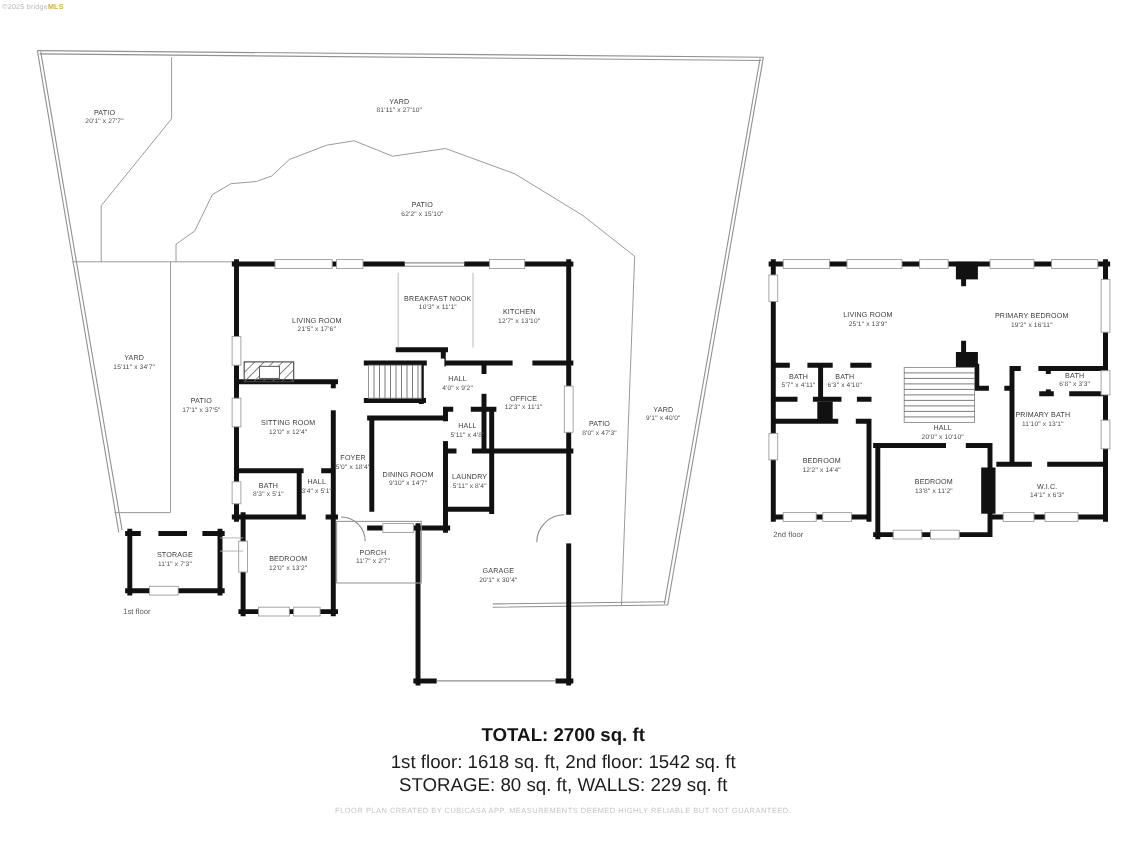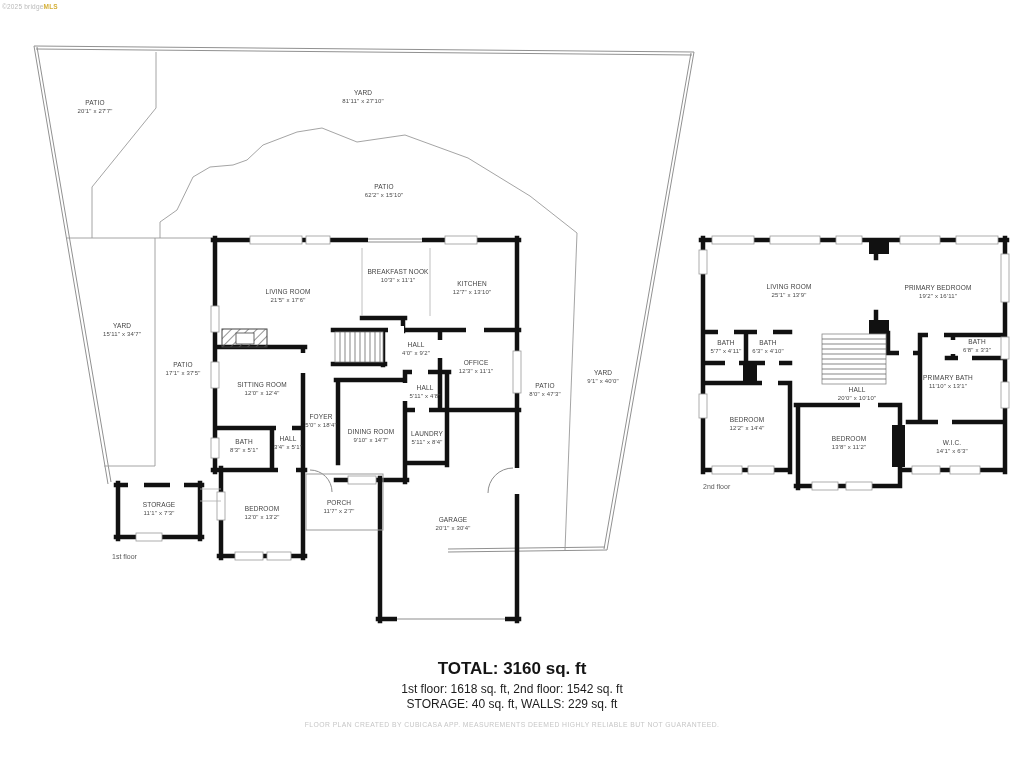--- a/index.html
+++ b/index.html
@@ -7,21 +7,21 @@
   #canvas{position:relative;width:1024px;height:768px;background:#fff;}
   #plan-svg{position:absolute;left:0;top:0;}
   .room-label{position:absolute;transform:translate(-50%,-50%);text-align:center;
     white-space:nowrap;color:#3f3f3f;font-size:6.5px;line-height:1.4;letter-spacing:.15px;}
   .room-label .dims{font-size:6px;color:#4a4a4a;font-weight:400;}
   .floor-caption{position:absolute;font-size:7px;color:#5a5a5a;white-space:nowrap;}
   #watermark{position:absolute;left:2px;top:3px;font-size:6.5px;color:#b9b9b9;letter-spacing:.2px;}
   #watermark .gold{color:#d4af37;font-weight:700;}
   #summary{position:absolute;left:0;top:659px;width:1024px;text-align:center;color:#1c1c1c;}
   #summary .total{font-size:17px;font-weight:700;color:#141414;margin-bottom:3px;}
-  #summary .line{font-size:12px;line-height:1.25;}
+  #summary .line{font-size:17px;line-height:1.25;}
   #summary .disclaimer{margin-top:9px;font-size:6.8px;color:#c6c6c6;letter-spacing:.45px;}
 </style>
 </head>
 <body>
 
 <div id="canvas">
 
   <div id="watermark"><span>©2025 bridge</span><span class="gold">MLS</span></div>
 
   <svg id="plan-svg" width="1024" height="768" viewBox="0 0 1024 768">
@@ -300,19 +300,19 @@
       <div>BEDROOM</div>
       <div class="dims">13'8" x 11'2"</div>
     </div>
   <div class="room-label" style="left:952px;top:447px">
       <div>W.I.C.</div>
       <div class="dims">14'1" x 6'3"</div>
     </div>
   <div class="floor-caption" style="left:703px;top:483px">2nd floor</div>
 
   <div id="summary">
-    <div class="total">TOTAL: 3160 sq. ft</div>
+    <div class="total">TOTAL: 2700 sq. ft</div>
     <div class="line">1st floor: 1618 sq. ft, 2nd floor: 1542 sq. ft</div>
-    <div class="line">STORAGE: 40 sq. ft, WALLS: 229 sq. ft</div>
+    <div class="line">STORAGE: 80 sq. ft, WALLS: 229 sq. ft</div>
     <div class="disclaimer">FLOOR PLAN CREATED BY CUBICASA APP. MEASUREMENTS DEEMED HIGHLY RELIABLE BUT NOT GUARANTEED.</div>
   </div>
 
 </div>
 
 </body></html>

